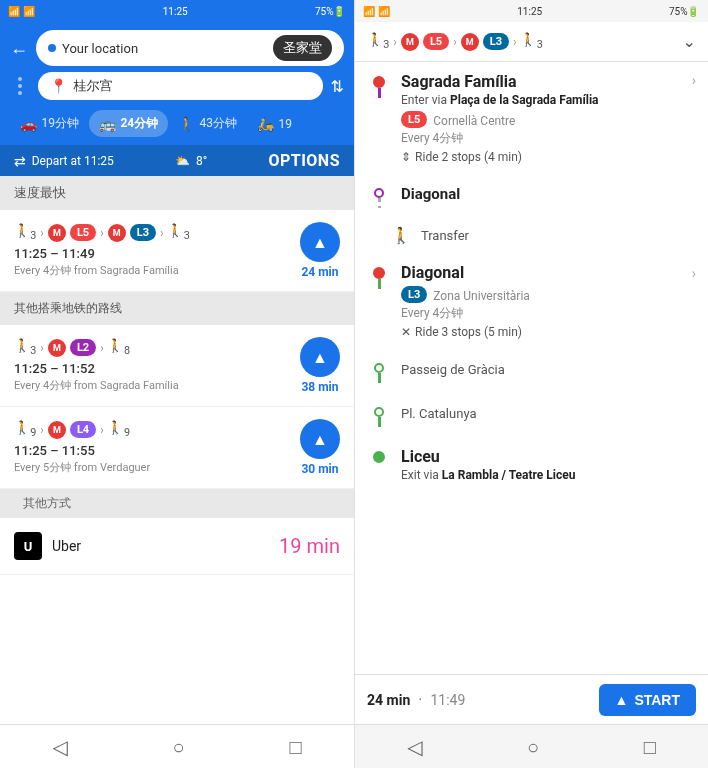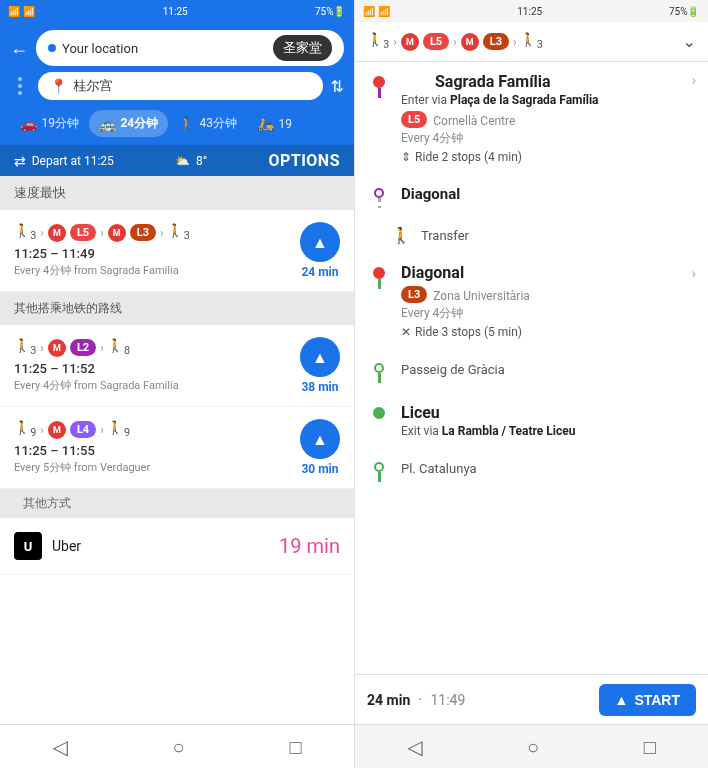--- a/index.html
+++ b/index.html
@@ -46,21 +46,21 @@
     .route-item-info { flex: 1; }
     .route-badges { display: flex; align-items: center; gap: 4px; margin-bottom: 4px; flex-wrap: wrap; }
     .route-time { font-size: 13px; color: #333; margin-bottom: 2px; font-weight: 500; }
     .route-freq { font-size: 11px; color: #888; }
     .route-duration { display: flex; flex-direction: column; align-items: center; }
     .nav-arrow { width: 40px; height: 40px; background: #1a73e8; border-radius: 50%; display: flex; align-items: center; justify-content: center; color: #fff; font-size: 16px; }
     .duration-text { font-size: 12px; color: #1a73e8; font-weight: bold; margin-top: 3px; }
 
     .badge { border-radius: 12px; padding: 2px 7px; font-size: 11px; font-weight: bold; color: #fff; display: inline-flex; align-items: center; }
     .badge-l5 { background: #ef4444; }
-    .badge-l3 { background: #c2410c; }
+    .badge-l3 { background: #0369a1; }
     .badge-l2 { background: #9c27b0; }
     .badge-l4 { background: #8b5cf6; }
 
     .walk-icon { font-size: 13px; color: #555; }
     .arrow-right { font-size: 12px; color: #999; }
 
     .other-section { background: #e8e8e8; padding: 8px 14px; font-size: 12px; color: #555; }
 
     .bottom-nav-left { height: 44px; background: #fff; display: flex; justify-content: space-around; align-items: center; border-top: 1px solid #ddd; }
     .bottom-nav-left span { font-size: 20px; color: #666; }
@@ -286,21 +286,21 @@
   </div>
 
   <div class="route-detail">
 
     <div class="stop-item">
       <div class="stop-line-col">
         <div class="stop-dot metro"></div>
         <div class="stop-line-v" style="height:80px;"></div>
       </div>
       <div class="stop-content">
-        <div style="display:flex;align-items:flex-start;justify-content:space-between;margin-left:34px;">
+        <div style="display:flex;align-items:flex-start;justify-content:space-between;">
           <span class="stop-name main">Sagrada Família</span>
           <span class="stop-arrow">›</span>
         </div>
         <div class="stop-sub">Enter via <b>Plaça de la Sagrada Família</b></div>
         <div style="display:flex;align-items:center;gap:6px;margin-top:4px;">
           <span class="badge badge-l5">L5</span>
           <span class="stop-freq">Cornellà Centre</span>
         </div>
         <div class="stop-freq">Every 4分钟</div>
         <div class="stop-ride">
@@ -352,35 +352,35 @@
         <div class="stop-dot" style="border-color:#4caf50;width:10px;height:10px;"></div>
         <div class="stop-line-v green" style="height:20px;"></div>
       </div>
       <div class="stop-content">
         <span class="stop-name" style="font-size:13px;font-weight:400;color:#555;">Passeig de Gràcia</span>
       </div>
     </div>
 
     <div class="stop-item">
       <div class="stop-line-col">
+        <div class="stop-dot" style="border-color:#4caf50;width:10px;height:10px;"></div>
+        <div class="stop-line-v green" style="height:20px;"></div>
+      </div>
+      <div class="stop-content">
+        <span class="stop-name" style="font-size:13px;font-weight:400;color:#555;">Pl. Catalunya</span>
+      </div>
+    </div>
+
+    <div class="stop-item">
+      <div class="stop-line-col">
         <div class="stop-dot" style="border-color:#4caf50;background:#4caf50;width:12px;height:12px;"></div>
       </div>
       <div class="stop-content">
         <span class="stop-name main">Liceu</span>
         <div class="stop-sub">Exit via <b>La Rambla / Teatre Liceu</b></div>
-      </div>
-    </div>
-
-    <div class="stop-item">
-      <div class="stop-line-col">
-        <div class="stop-dot" style="border-color:#4caf50;width:10px;height:10px;"></div>
-        <div class="stop-line-v green" style="height:20px;"></div>
-      </div>
-      <div class="stop-content">
-        <span class="stop-name" style="font-size:13px;font-weight:400;color:#555;">Pl. Catalunya</span>
       </div>
     </div>
 
   </div>
 
   <div class="bottom-bar">
     <span class="bottom-time">24 min</span>
     <span class="bottom-dot">·</span>
     <span class="bottom-arr">11:49</span>
     <button class="start-btn">

